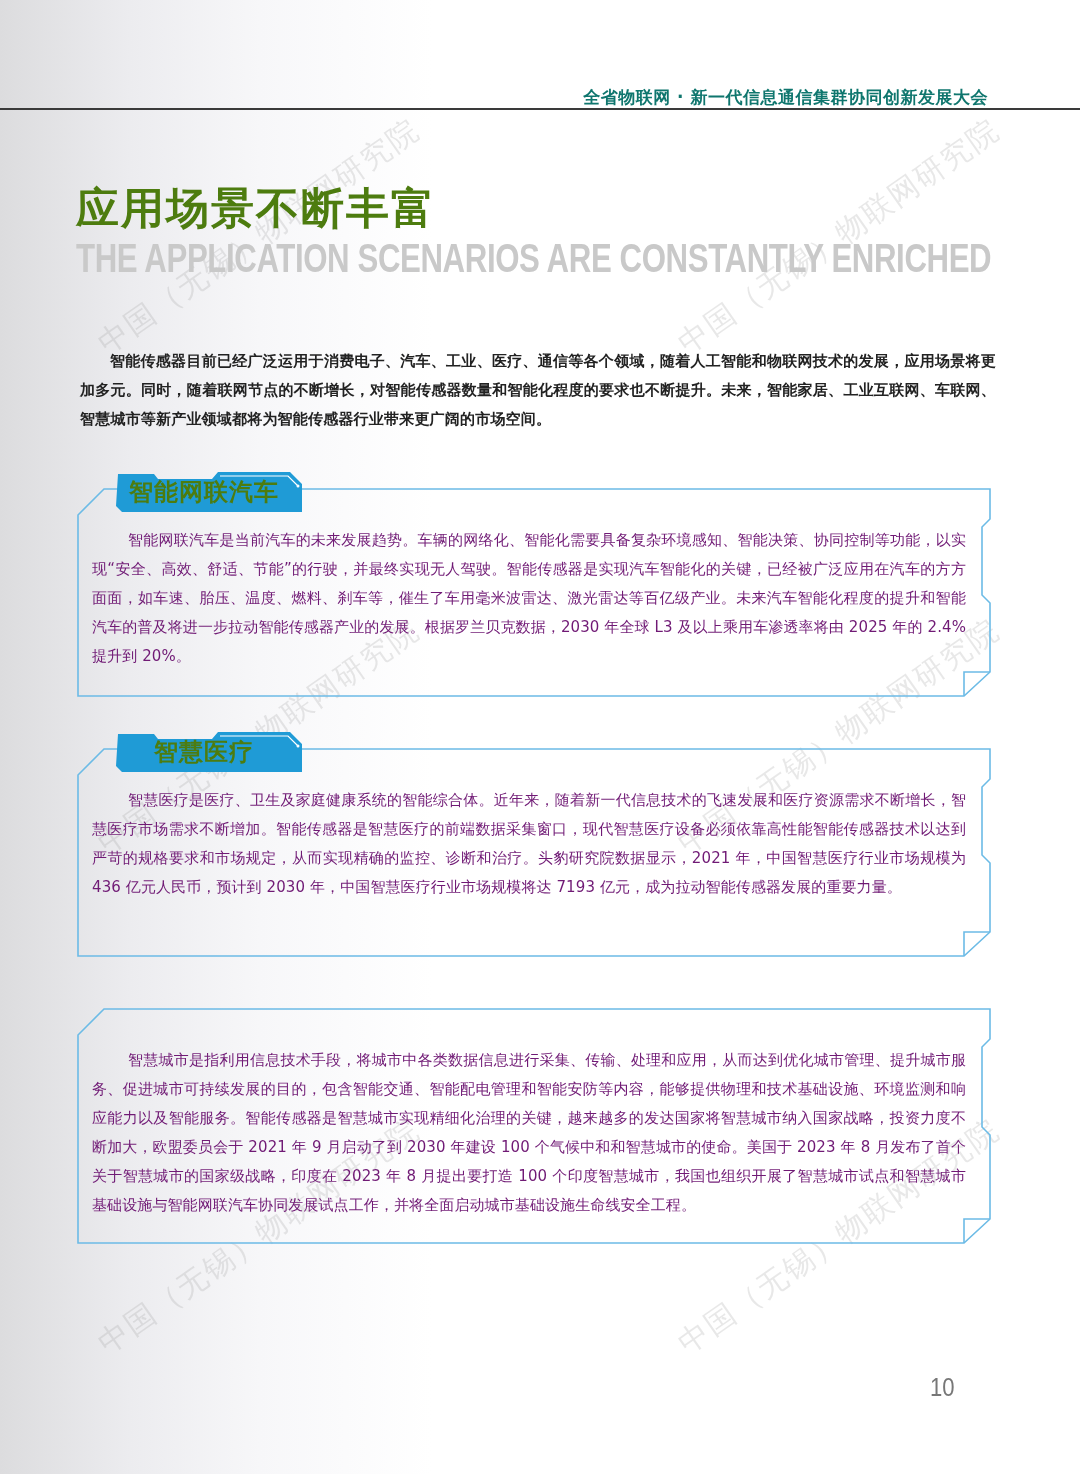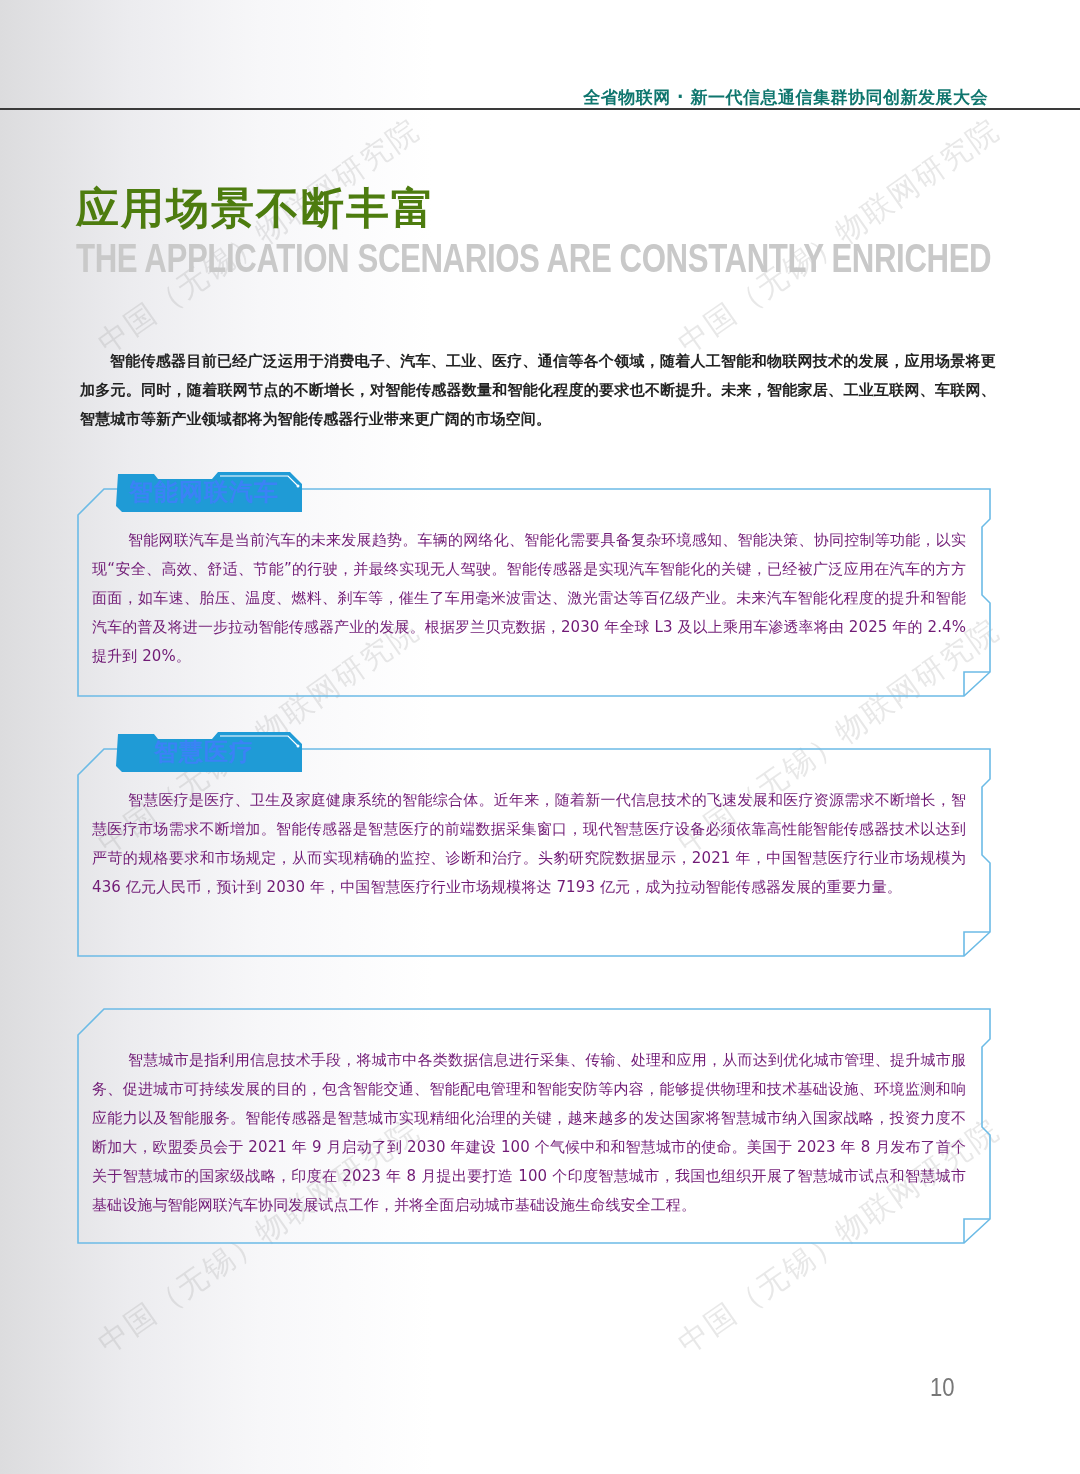--- a/index.html
+++ b/index.html
@@ -33,21 +33,21 @@
   }
   .section { position: absolute; left: 76px; width: 918px; }
   .section svg.frame { position: absolute; left: 0; top: 0; overflow: visible; }
   .tab {
     position: absolute; left: 38px; top: -17px; width: 192px; height: 40px;
   }
   .tab svg { position: absolute; left: 0; top: 0; }
   .tab-label {
     position: absolute; left: 0; top: 0; width: 180px; height: 40px;
     line-height: 40px; text-align: center;
-    font-size: 24px; font-weight: bold; color: #3b82f6; letter-spacing: 1px;
+    font-size: 24px; font-weight: bold; color: #4d7c0f; letter-spacing: 1px;
   }
   .section-body {
     position: absolute; left: 16px; top: 37px; width: 874px;
     font-size: 15px; line-height: 29px; color: #701a75; text-indent: 36px;
     text-align: justify; letter-spacing: 0.1px;
   }
   .page-number {
     position: absolute; left: 930px; top: 1372px;
     font-family: "Liberation Sans", sans-serif; font-size: 26px; color: #777;
     transform: scaleX(0.85); transform-origin: left top;

